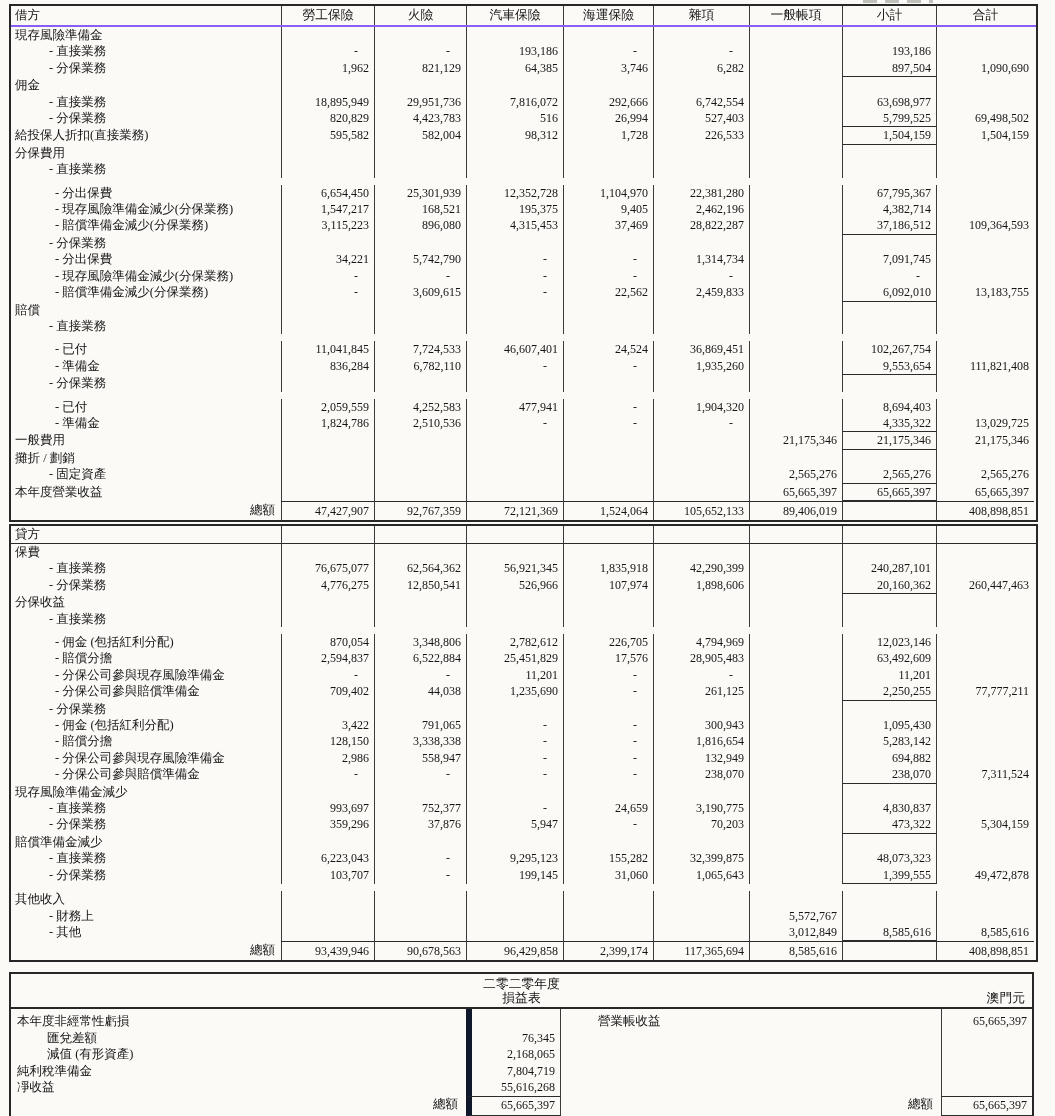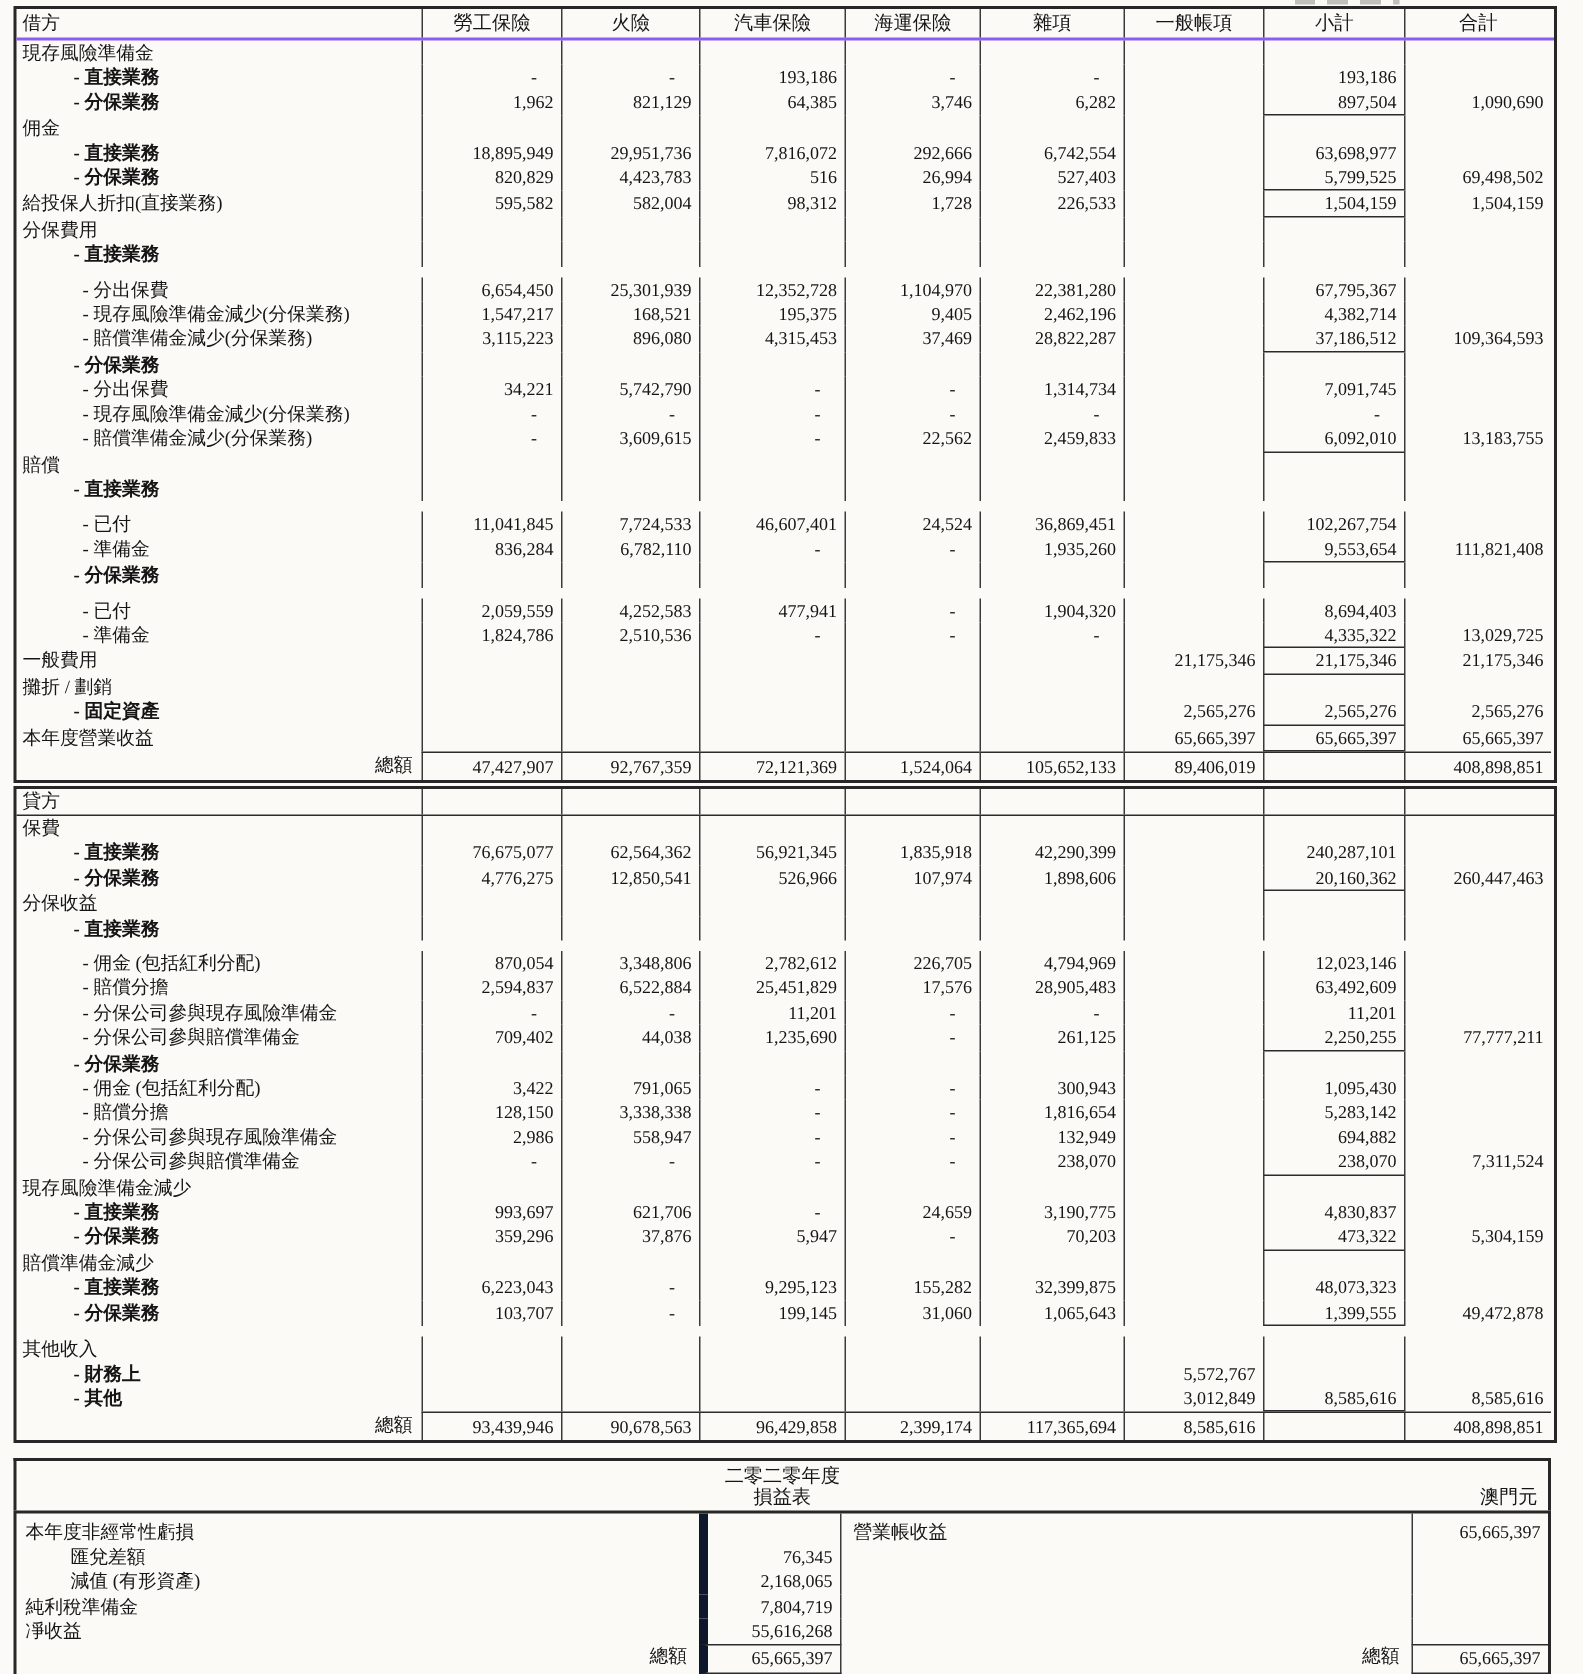--- a/index.html
+++ b/index.html
@@ -17,21 +17,21 @@
   #credit-box{margin-top:2px;}
   .trow{
     display:grid;
     grid-template-columns:270px 93px 92px 97px 90px 96px 93px 94px 98px;
     min-height:16.4px;line-height:16.4px;
   }
   .trow>*{min-height:inherit;}
   .trow>*+*{border-left:1px solid #3a3a3a;}
   .cell{white-space:nowrap;overflow:hidden;}
   .lab{padding-left:4px;font-size:12.5px;}
-  .ind1{padding-left:38px;font-weight:bold;}
+  .ind1{padding-left:38px;}
   .ind2{padding-left:44px;}
   .num{text-align:right;padding-right:5px;font-size:12px;}
   .dash{padding-right:16px;}
   .sub.ul{border-bottom:1px solid #2b2b2b;}
   .thead{min-height:19px;line-height:19px;border-bottom:2px solid #8b5cf6;font-size:12.8px;}
   .thead .hcol{text-align:center;padding:0;}
   .band{min-height:17px;line-height:17px;border-bottom:1px solid #2b2b2b;font-size:12.8px;}
   .gap{margin-top:7px;}
   .totrow{min-height:18px;line-height:18px;}
   .totrow .tline{border-top:1px solid #2b2b2b;}
@@ -48,21 +48,21 @@
   .plrow{
     display:grid;
     grid-template-columns:455px 95px 380px 91px;
     min-height:16.5px;line-height:16.5px;
   }
   .plc{white-space:nowrap;overflow:hidden;min-height:inherit;}
   .pll{padding-left:6px;font-size:12.5px;}
   .pind1{padding-left:36px;}
   .plv1{border-left:6px solid #0f172a;border-right:1px solid #3a3a3a;}
   .plv3{border-left:1px solid #3a3a3a;}
-  .plmid{padding-left:8px;font-size:12.5px;}
+  .plmid{padding-left:8px;font-size:12.5px;margin-left:29px;}
   .plr{text-align:right;padding-right:8px;}
   .plrow0 .plc{padding-top:4px;}
   .tl{border-top:1px solid #2b2b2b;border-bottom:1px solid #2b2b2b;}
   .pltotal{min-height:18px;line-height:17px;}
   .plspacer .plc{min-height:13px;}
   .dbl{border-top:3px double #2b2b2b;}
 
   
   .scan-artifact{
     position:absolute;top:0;right:105px;width:70px;height:3px;
@@ -580,21 +580,21 @@
           <div class="cell num"></div>
           <div class="cell num"></div>
           <div class="cell num"></div>
           <div class="cell num"></div>
           <div class="cell num sub"></div>
           <div class="cell num tot"></div>
         </div>
         <div class="trow">
           <div class="cell lab ind1">- 直接業務</div>
           <div class="cell num">993,697</div>
-          <div class="cell num">621,706</div>
+          <div class="cell num">752,377</div>
           <div class="cell num dash">-</div>
           <div class="cell num">24,659</div>
           <div class="cell num">3,190,775</div>
           <div class="cell num"></div>
           <div class="cell num sub">4,830,837</div>
           <div class="cell num tot"></div>
         </div>
         <div class="trow">
           <div class="cell lab ind1">- 分保業務</div>
           <div class="cell num">359,296</div>

